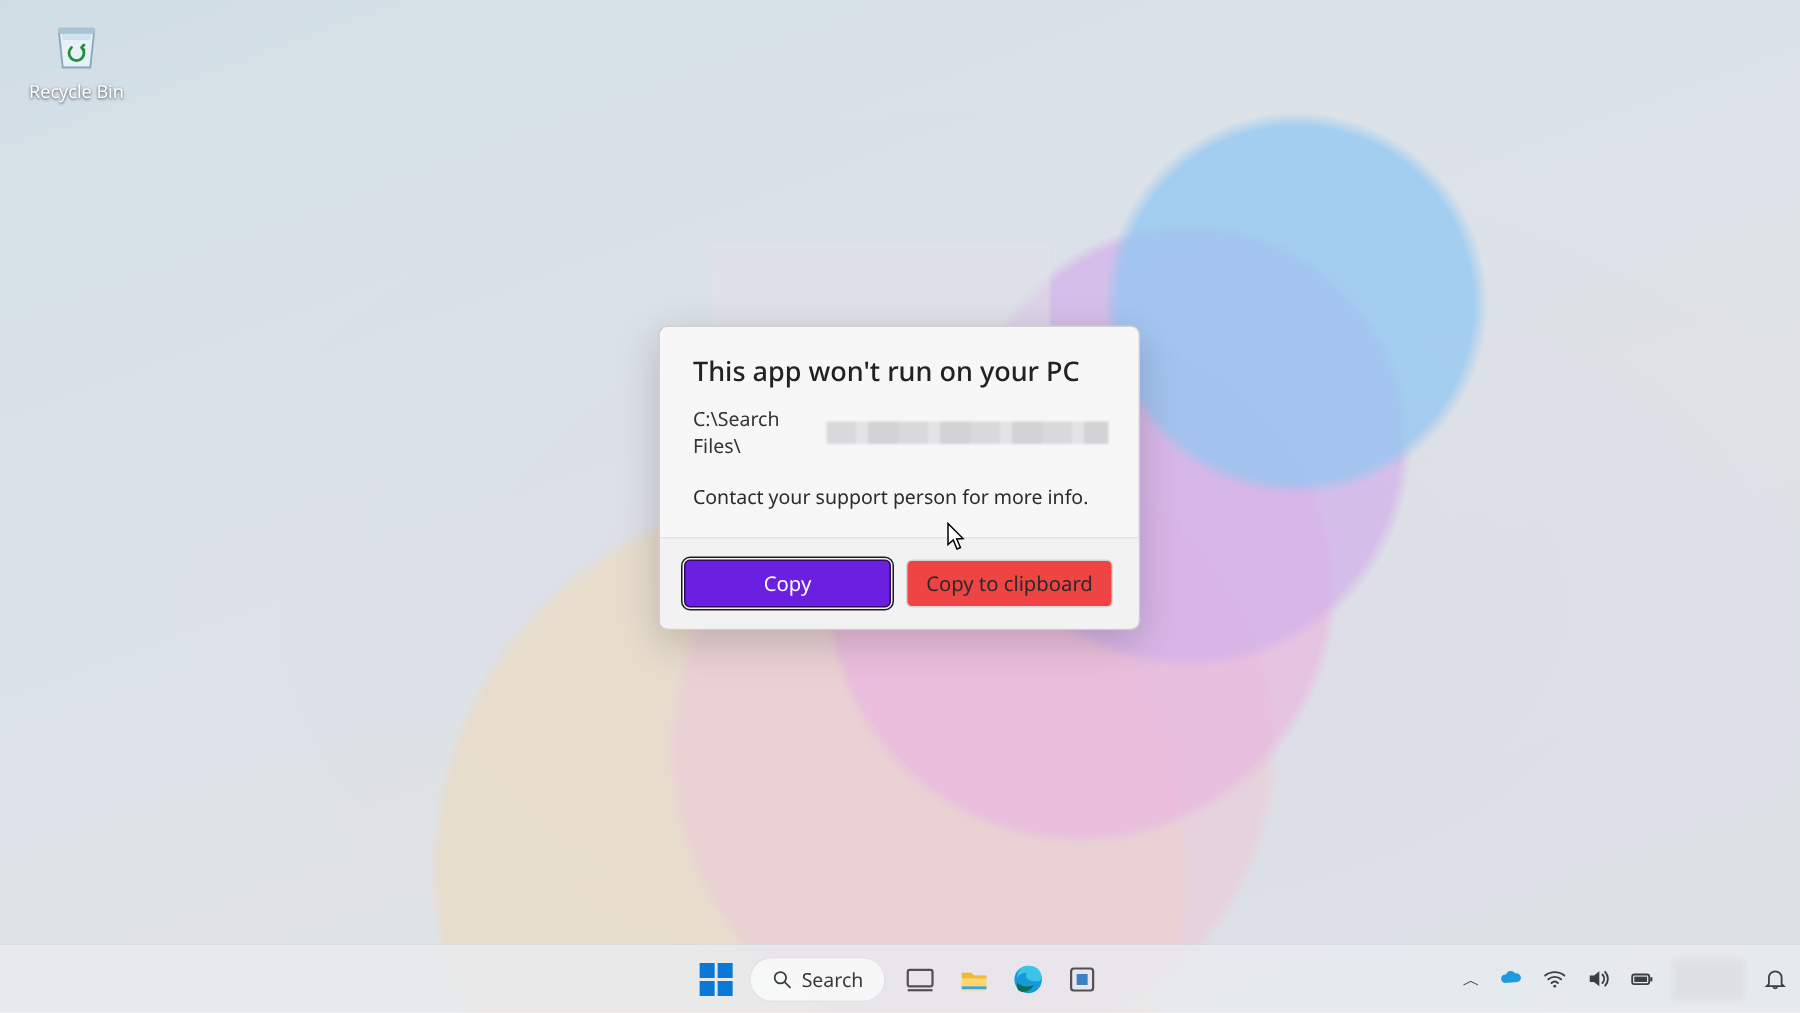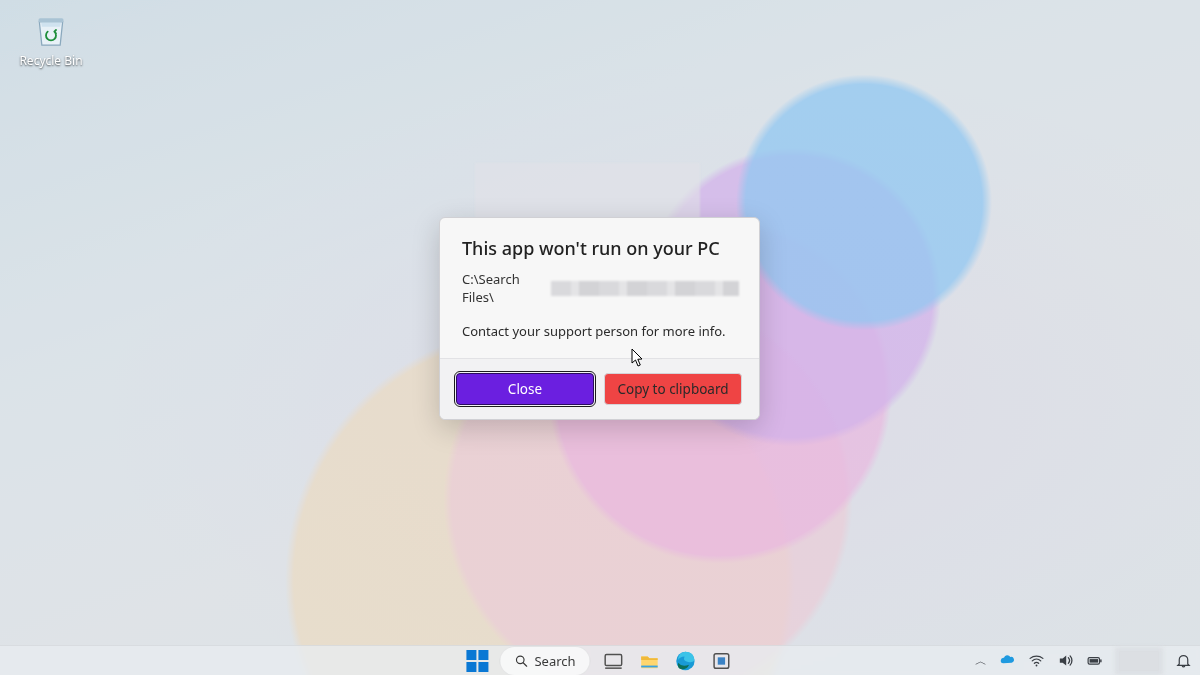--- a/index.html
+++ b/index.html
@@ -68,21 +68,21 @@
     }
     .btn-secondary {
       background: #ef4444; color: #2a2a2a; border: 1px solid #d4d4d8;
     }
 
     
     .cursor { position: absolute; left: 631px; top: 348px; width: 14px; height: 20px; pointer-events:none; }
 
     
     .taskbar {
-      position: absolute; left: 0; right: 0; bottom: 0; height: 30px;
+      position: absolute; left: 0; right: 0; bottom: 0; height: 46px;
       background: rgba(232,236,240,.78); border-top: 1px solid rgba(0,0,0,.06);
       backdrop-filter: blur(2px);
     }
     .taskbar-center {
       position: absolute; left: 50%; top: 50%; transform: translate(-50%,-50%);
       display: flex; align-items: center; gap: 10px;
     }
     .start-logo { width: 24px; height: 24px; cursor: pointer; }
     .search-pill {
       display: flex; align-items: center; gap: 6px; height: 30px; padding: 0 14px;
@@ -122,21 +122,21 @@
 <div class="dialog">
   <div class="dialog-body">
     <div class="dialog-title">This app won't run on your PC</div>
     <div class="dialog-path-row">
       <span>C:\Search Files\</span>
       <span class="path-mask"></span>
     </div>
     <div class="dialog-info">Contact your support person for more info.</div>
   </div>
   <div class="dialog-footer">
-    <div class="btn btn-primary">Close</div>
+    <div class="btn btn-primary">Copy</div>
     <div class="btn btn-secondary">Copy to clipboard</div>
   </div>
 </div>
 
 <svg class="cursor" viewBox="0 0 14 20">
   <path d="M1 1 L1 15 L4.5 12 L7 18 L9.3 17 L6.8 11.3 L11 11 Z" fill="#fff" stroke="#000" stroke-width="1"></path>
 </svg>
 
 <div class="taskbar">
   <div class="taskbar-center">

